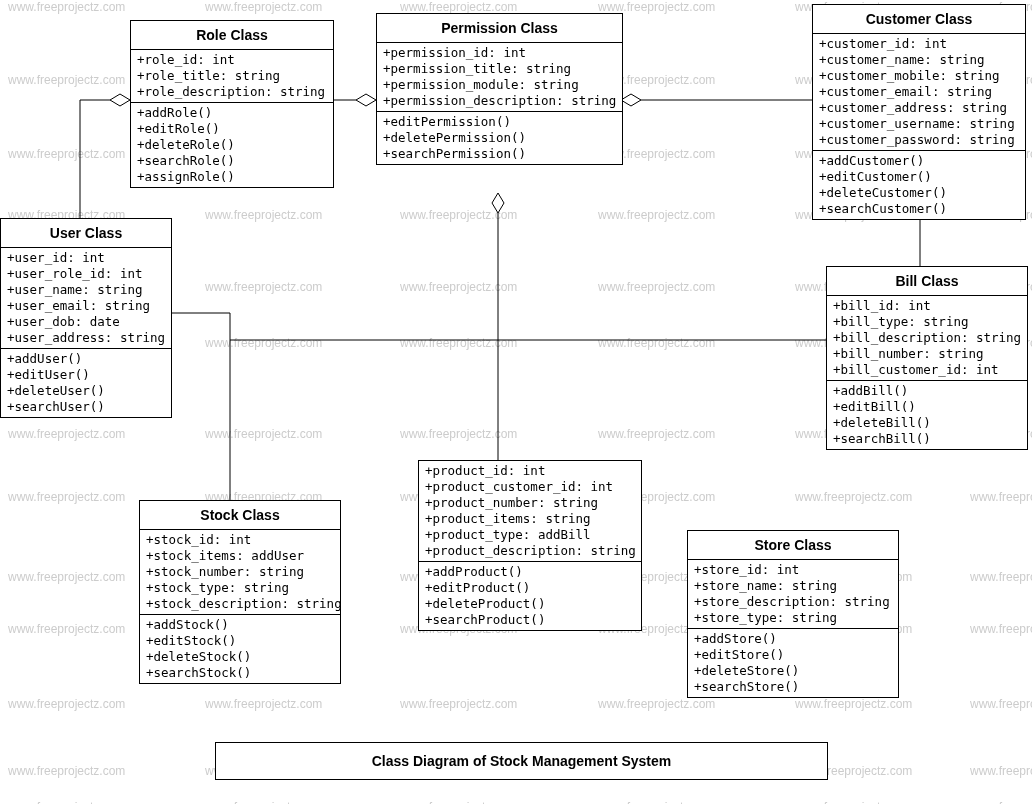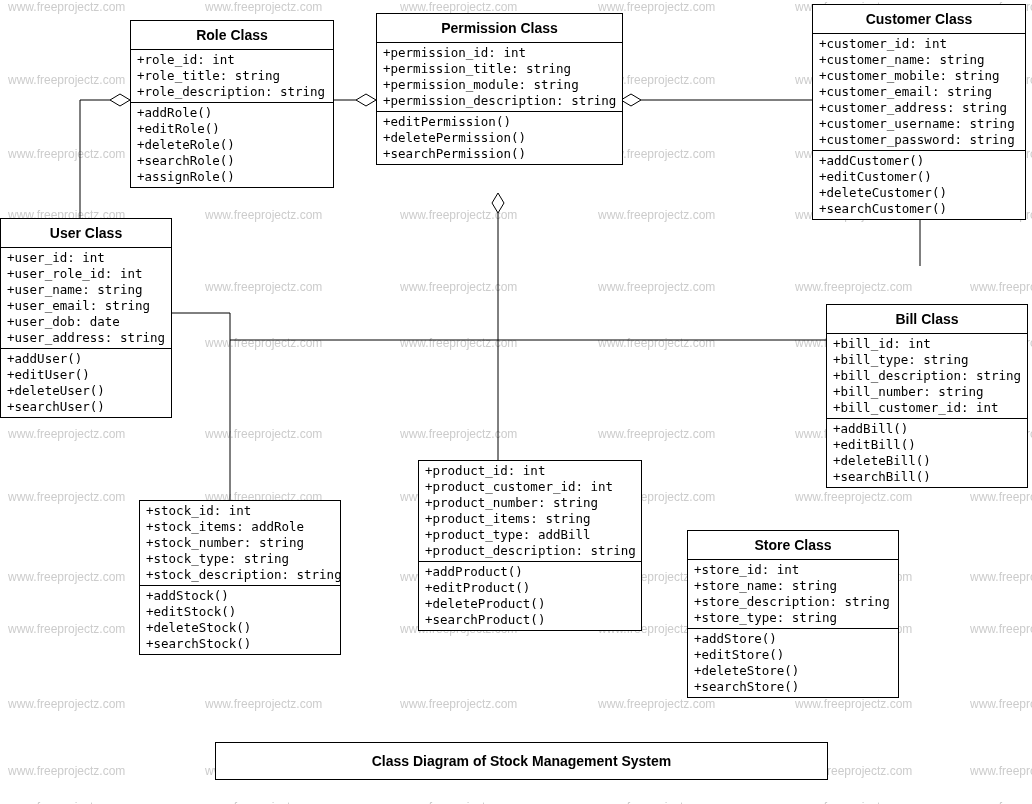--- a/index.html
+++ b/index.html
@@ -235,41 +235,42 @@
       <div class="row">+user_address: string</div>
     </div>
   <div class="ops">
       <div class="row">+addUser()</div>
       <div class="row">+editUser()</div>
       <div class="row">+deleteUser()</div>
       <div class="row">+searchUser()</div>
     </div>
 </div>
 
-<div class="classbox" style="left:826px; top:266px; width:200px;margin-top:38px;">
+<div class="classbox" style="left:826px; top:266px; width:200px;">
   <div class="title">Bill Class</div>
   <div class="attrs">
       <div class="row">+bill_id: int</div>
       <div class="row">+bill_type: string</div>
       <div class="row">+bill_description: string</div>
       <div class="row">+bill_number: string</div>
       <div class="row">+bill_customer_id: int</div>
     </div>
   <div class="ops">
       <div class="row">+addBill()</div>
       <div class="row">+editBill()</div>
       <div class="row">+deleteBill()</div>
       <div class="row">+searchBill()</div>
     </div>
 </div>
 
 <div class="classbox" style="left:139px; top:500px; width:200px;">
+  <div class="title">Stock Class</div>
   <div class="attrs">
       <div class="row">+stock_id: int</div>
-      <div class="row">+stock_items: addRole</div>
+      <div class="row">+stock_items: addUser</div>
       <div class="row">+stock_number: string</div>
       <div class="row">+stock_type: string</div>
       <div class="row">+stock_description: string</div>
     </div>
   <div class="ops">
       <div class="row">+addStock()</div>
       <div class="row">+editStock()</div>
       <div class="row">+deleteStock()</div>
       <div class="row">+searchStock()</div>
     </div>

